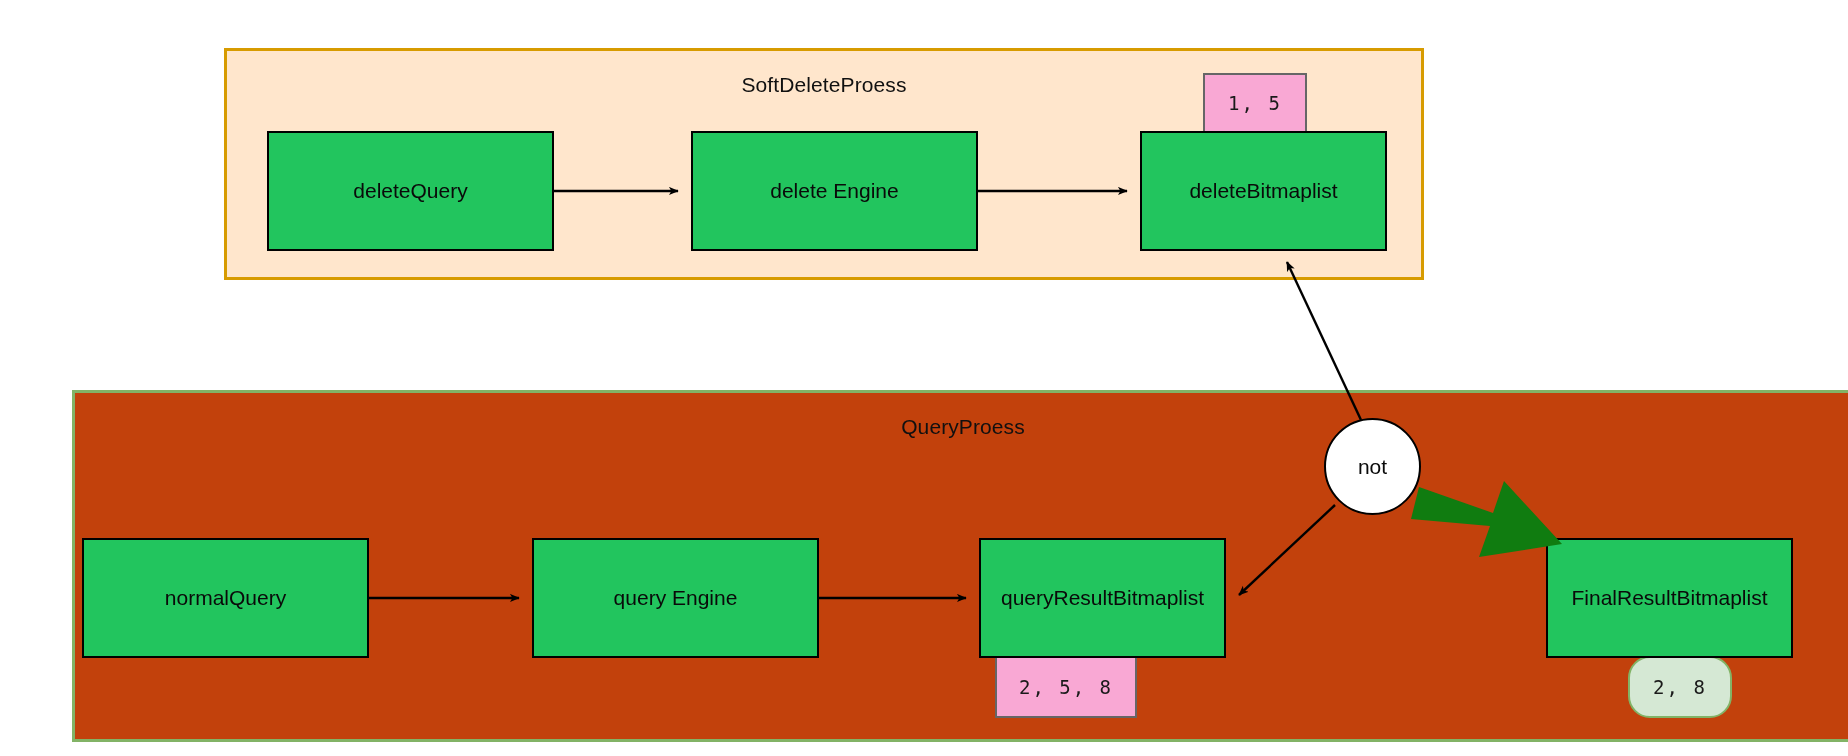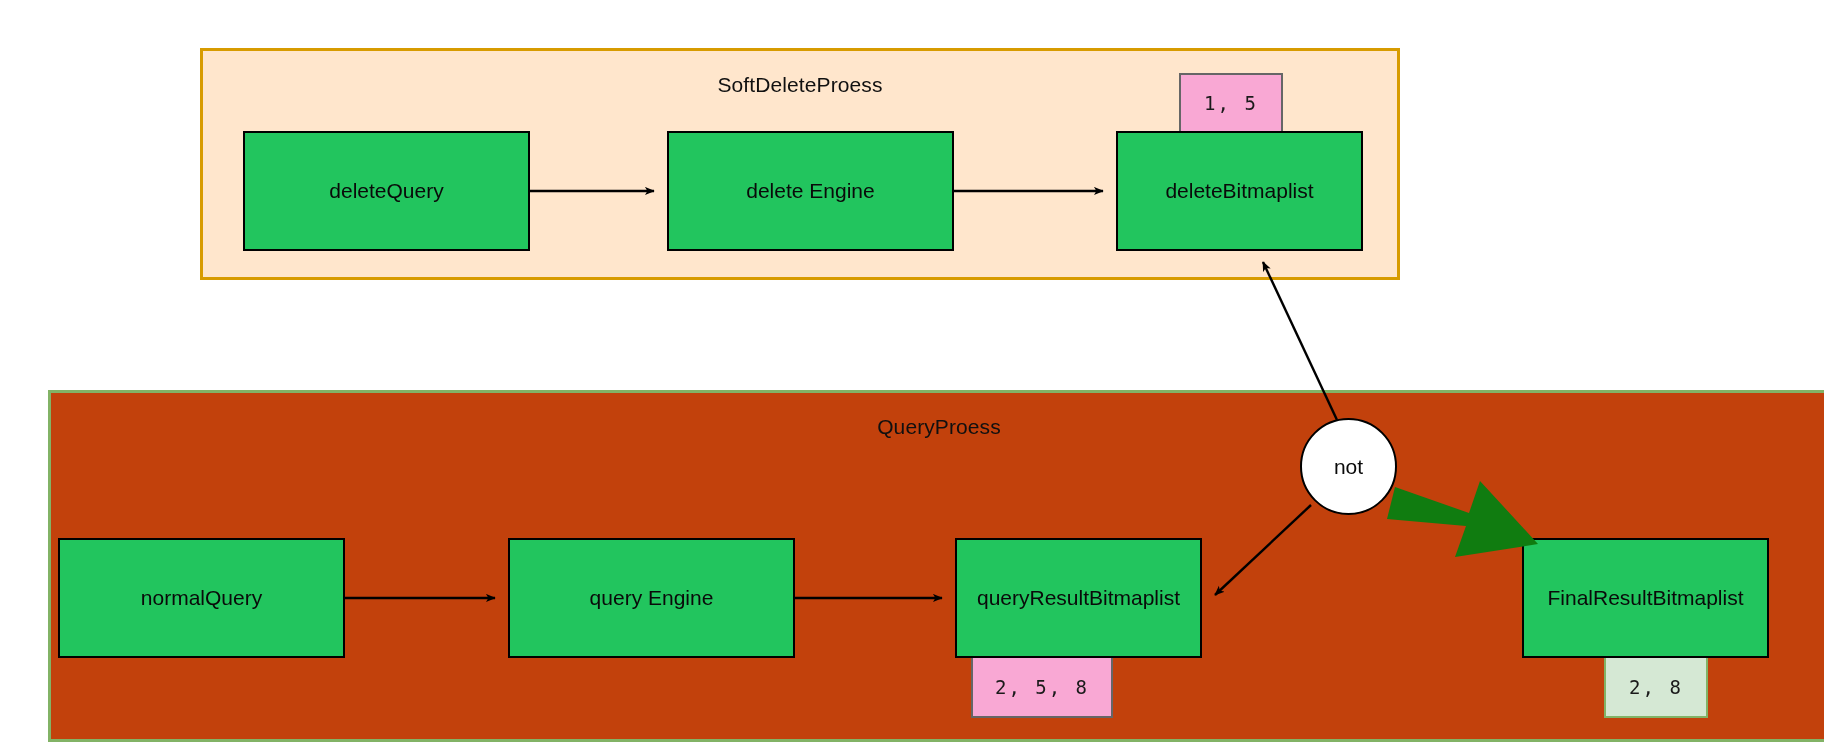--- a/index.html
+++ b/index.html
@@ -11,20 +11,21 @@
   body {
     font-family: "Liberation Sans", sans-serif;
     -webkit-font-smoothing: antialiased;
   }
   #stage {
     position: relative;
     width: 1824px;
     height: 756px;
     background: #ffffff;
     overflow: hidden;
+    margin-left: 24px;
   }
 
   
   .lane {
     position: absolute;
     box-sizing: border-box;
     border-style: solid;
     border-width: 3px;
   }
   .lane-title {
@@ -93,21 +94,21 @@
     letter-spacing: 2px;
     color: #1a1a1a;
     background: #f9a8d4;
     border: 2px solid #666666;
     z-index: 3;
   }
   #badge-delete-bitmaplist { left: 1179px; top: 73px;  width: 104px; height: 60px; }
   #badge-query-result      { left: 971px;  top: 656px; width: 142px; height: 62px; }
   #badge-final-result      {
     left: 1604px; top: 656px; width: 104px; height: 62px;
-    background: #d5e8d4; border-color: #82b366;
+    background: #d5e8d4; border-color: #82b366; border-radius: 22px;
   }
 
   
   #node-not {
     position: absolute;
     left: 1300px;
     top: 418px;
     width: 97px;
     height: 97px;
     box-sizing: border-box;

